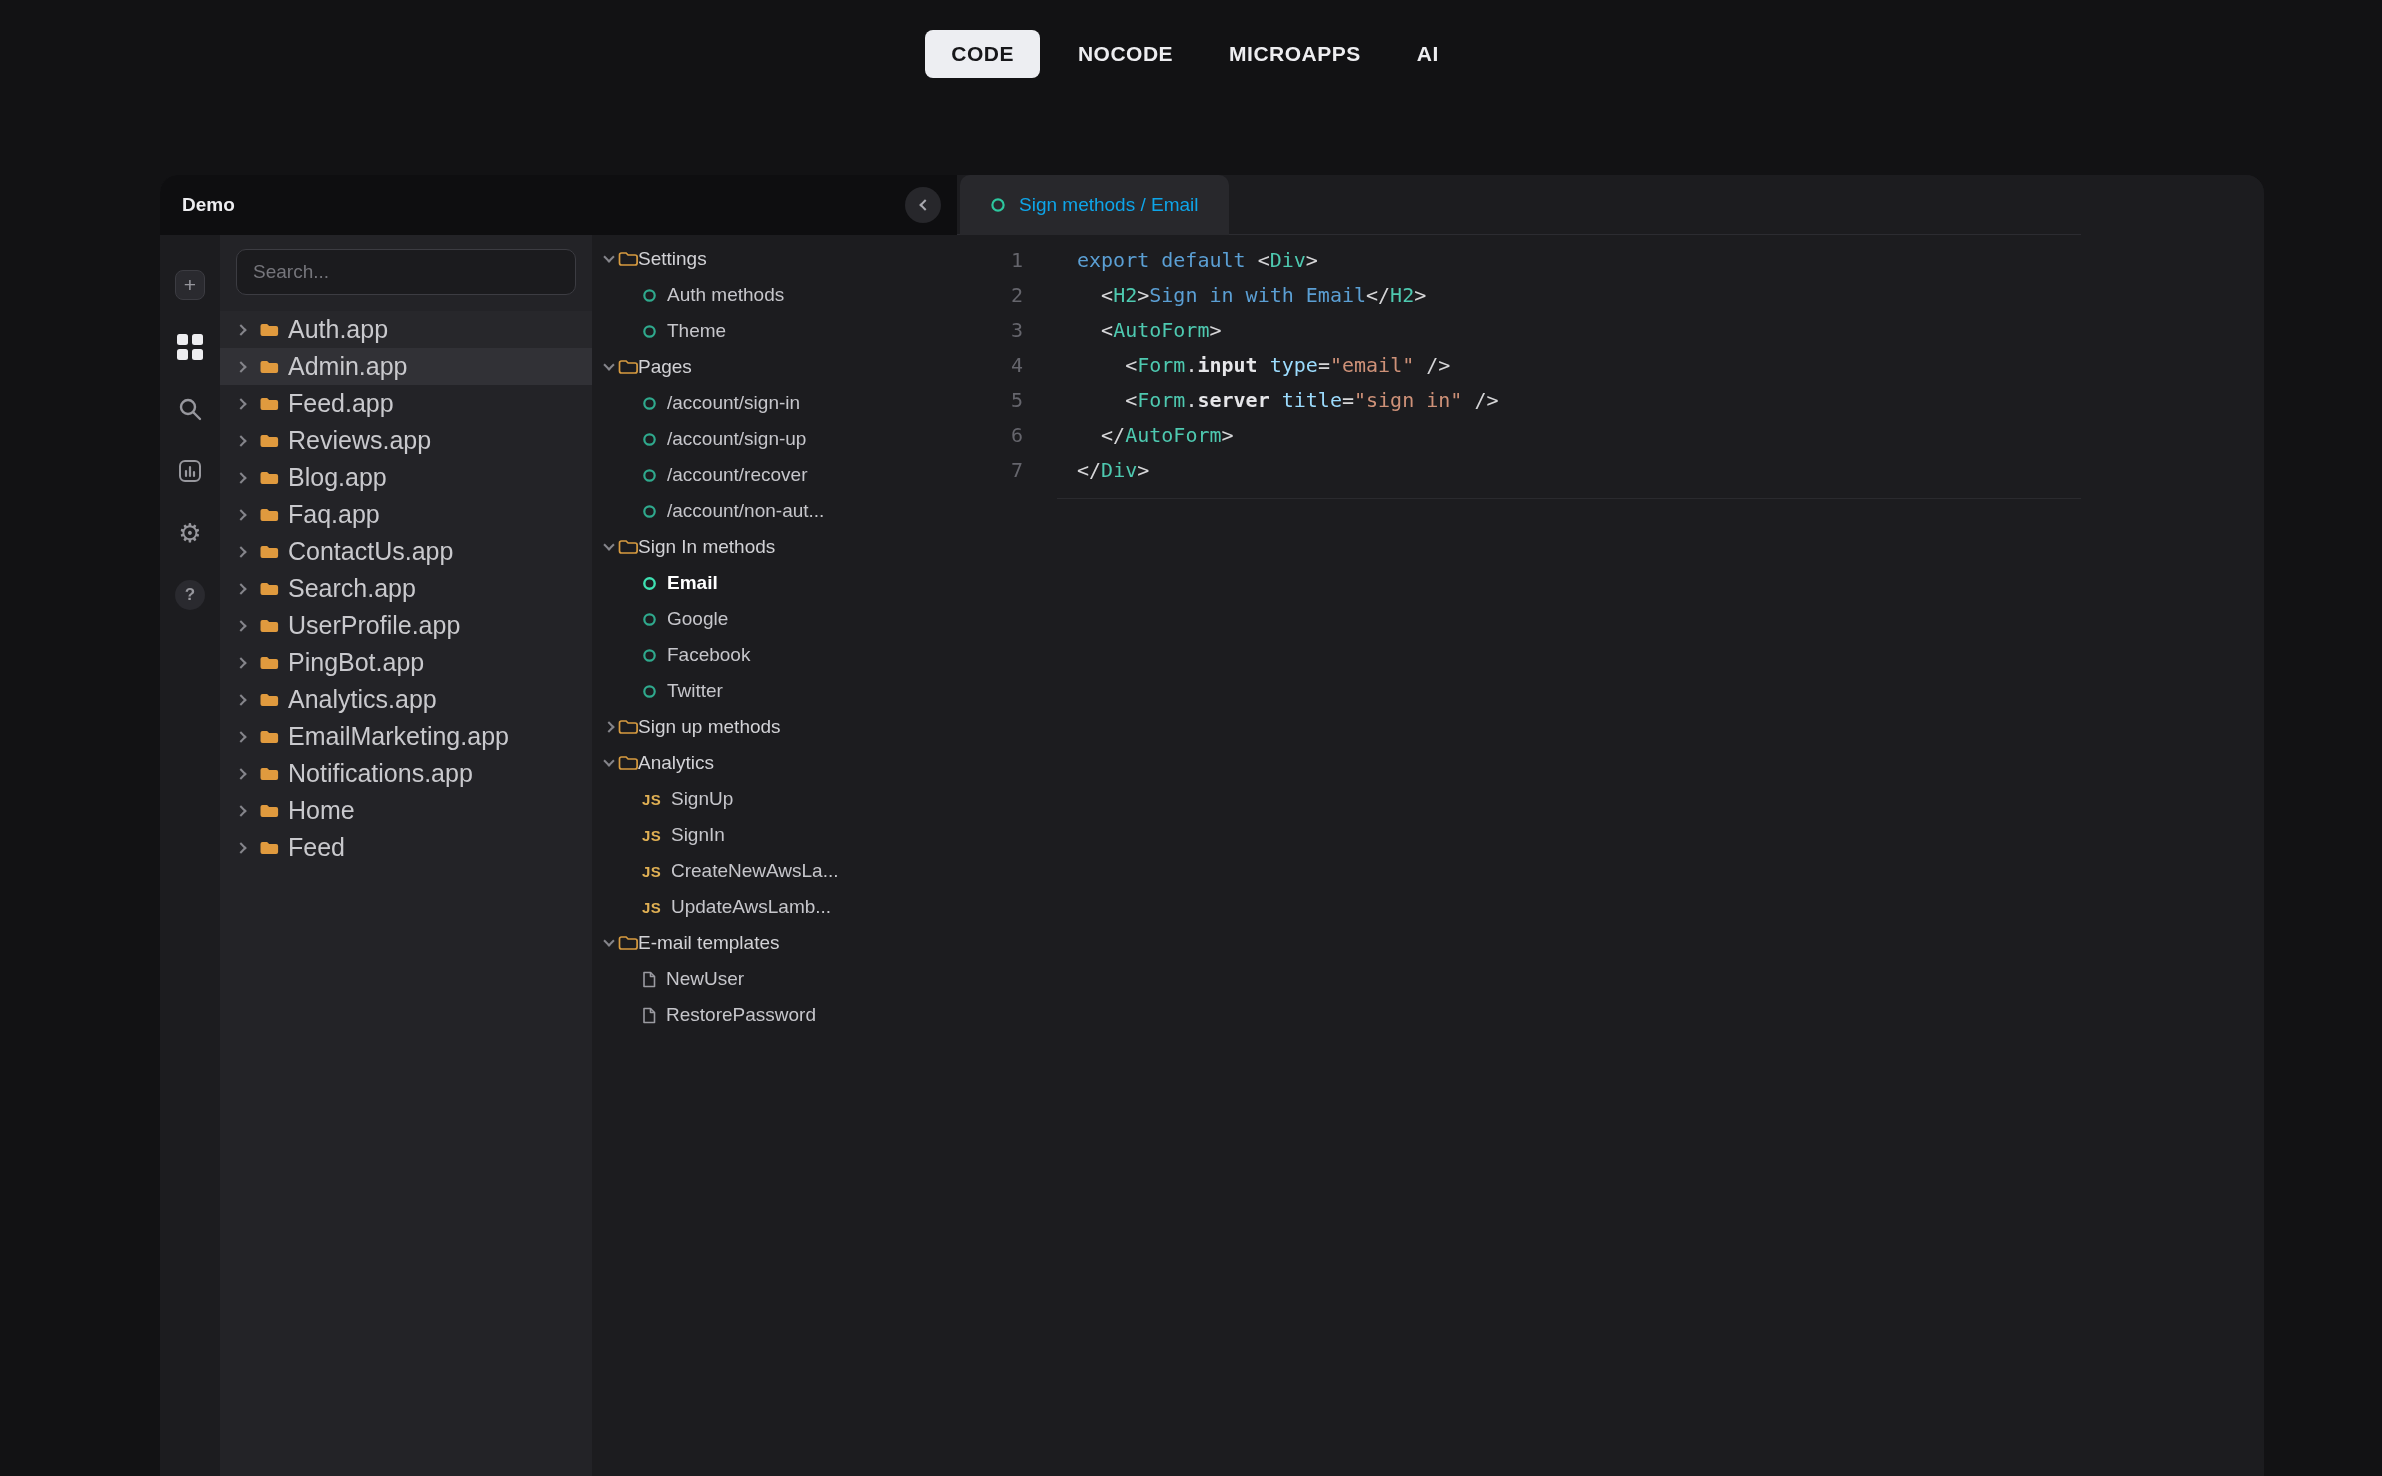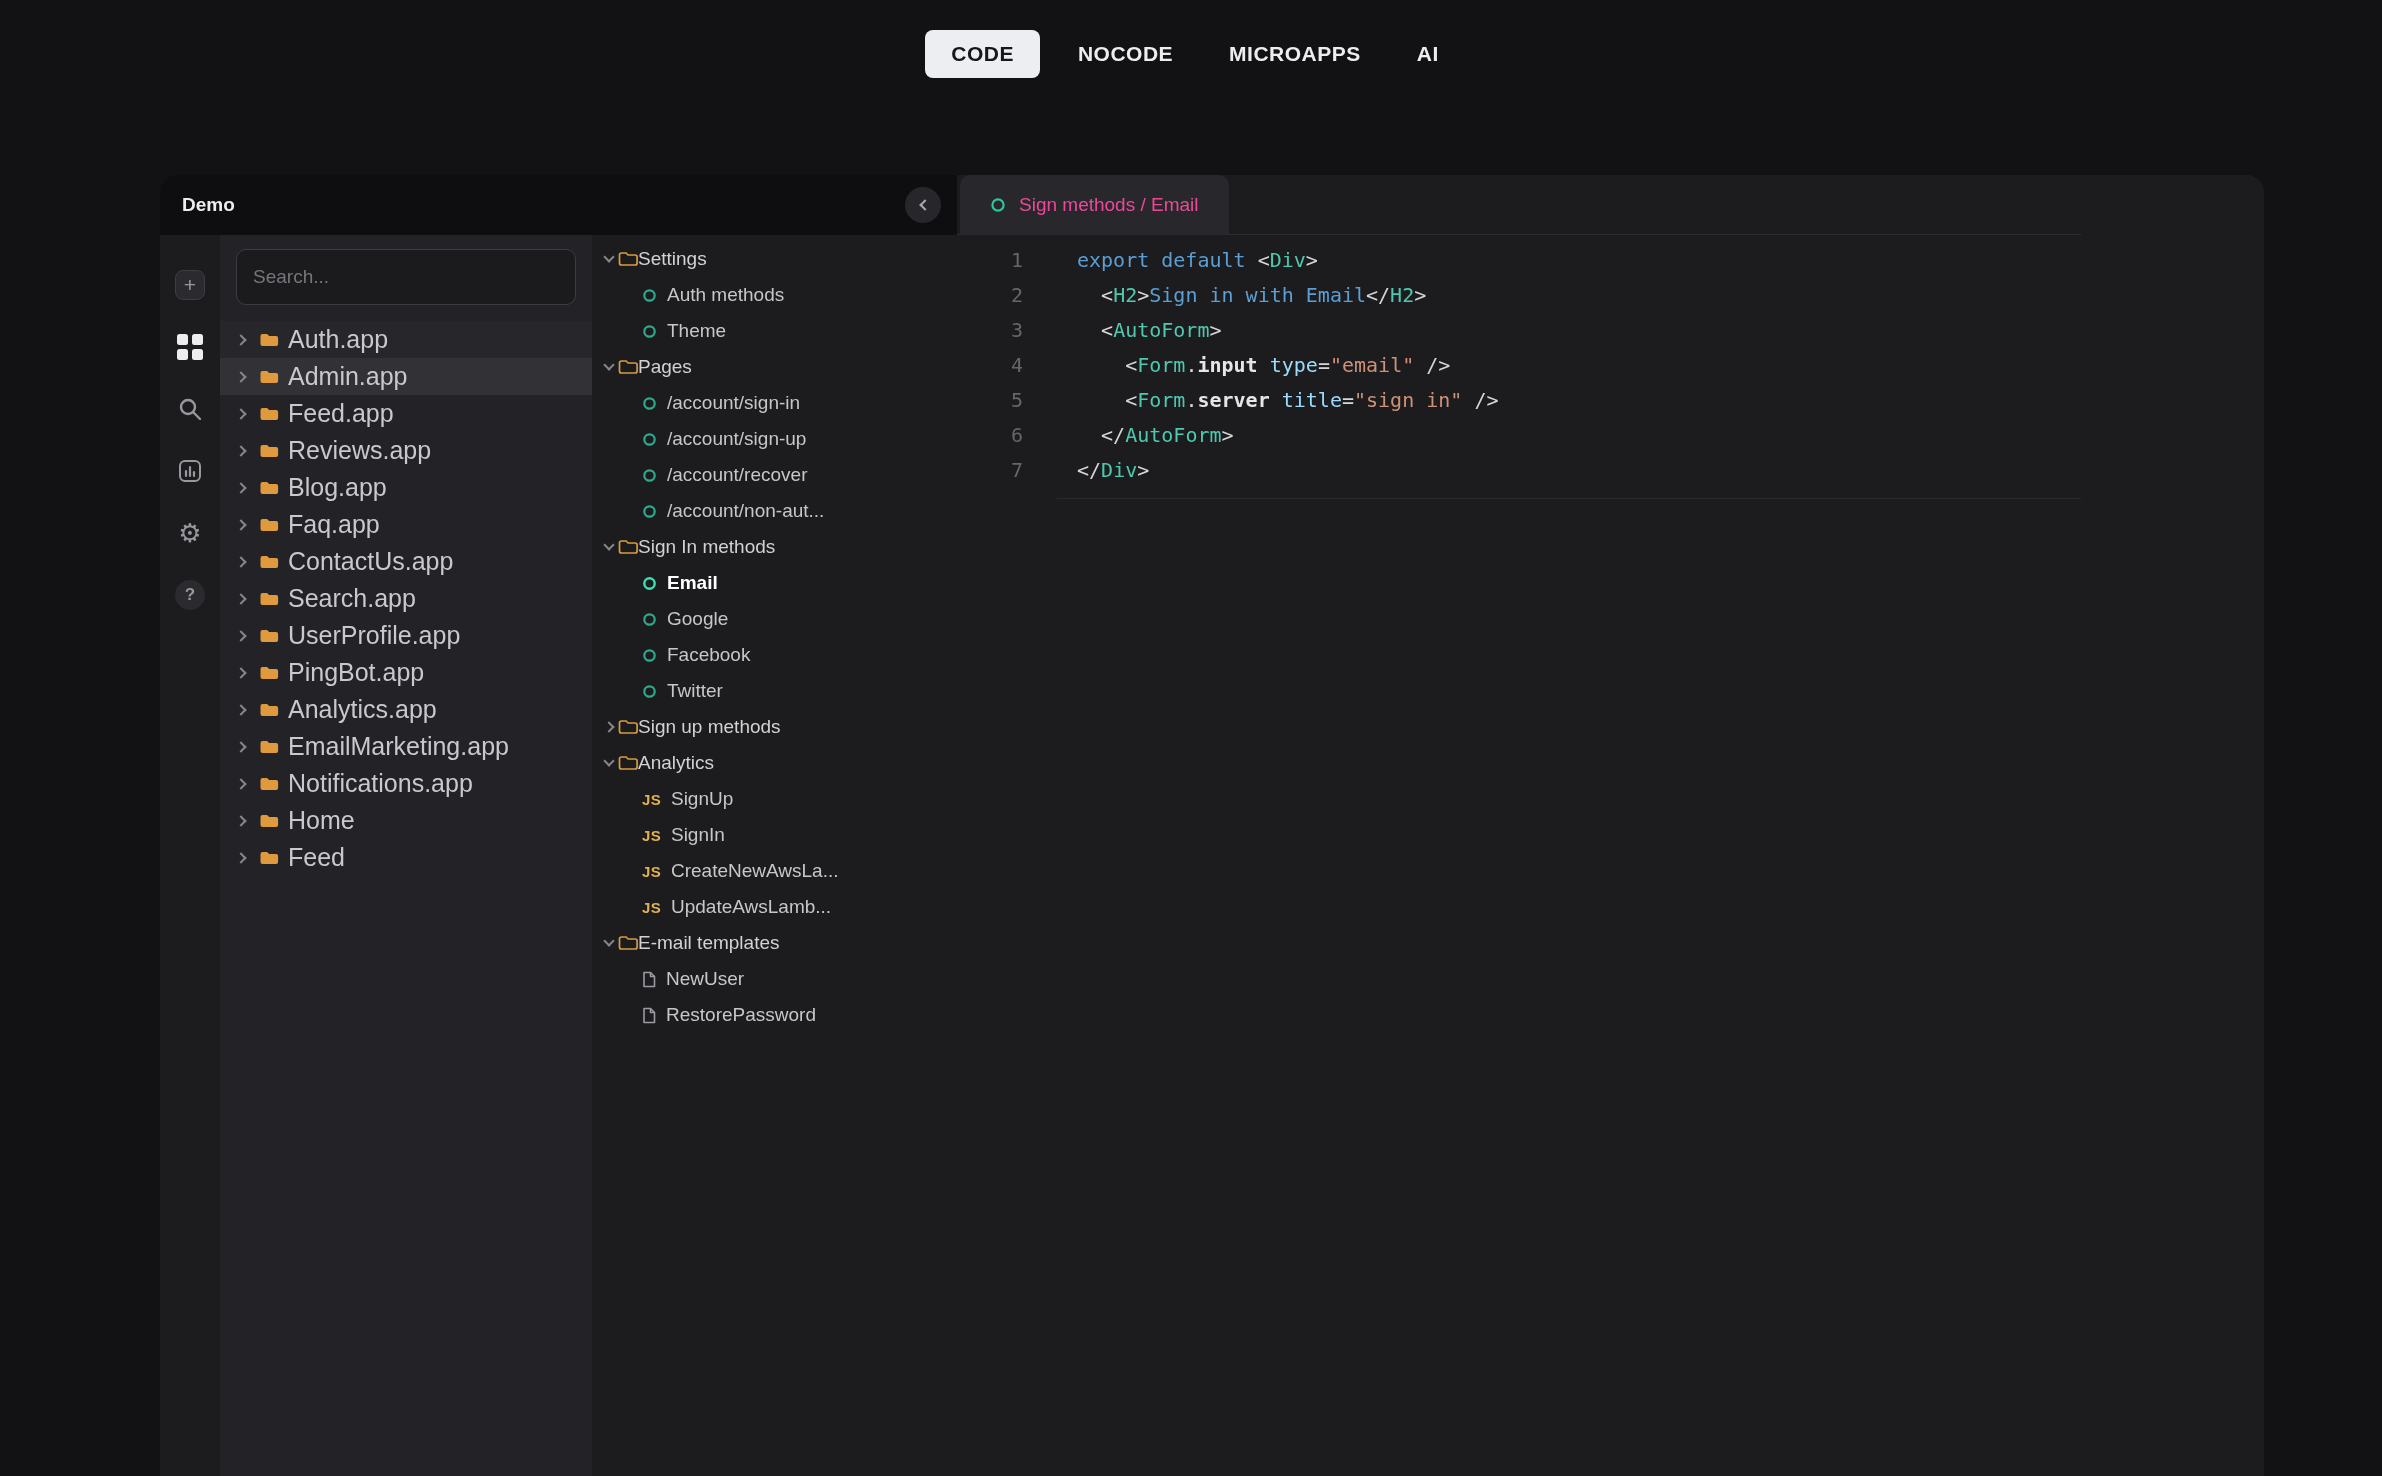--- a/index.html
+++ b/index.html
@@ -55,42 +55,42 @@
 
   
   .ed-hdr{
     grid-column:4; grid-row:1; position:relative;
     display:flex; align-items:stretch; padding-left:3px; background:#1c1c1f;
   }
   .ed-hdr::after{ content:''; position:absolute; left:0; bottom:0; width:86%; height:1px; background:#2c2c31; }
   .ed-tab{
     position:relative; z-index:1; background:#28282c; border-radius:10px 10px 0 0;
     display:flex; align-items:center; gap:13px; padding:0 30px;
-    font-size:19px; color:#ec4899; font-weight:500; cursor:pointer;
+    font-size:19px; color:#0ea5e9; font-weight:500; cursor:pointer;
   }
 
   
   .rail{
     grid-column:1; grid-row:2; background:#1c1c1f;
     display:flex; flex-direction:column; align-items:center;
     padding-top:34px; gap:30px; color:#97979d;
   }
   .rail-icon{ width:32px; height:32px; display:flex; align-items:center; justify-content:center; cursor:pointer; }
   .rail-icon.active{ color:#ededf0; }
   .sq-btn{ width:30px; height:30px; border-radius:8px; background:#2a2a2f; border:1px solid #3c3c42;
     display:flex; align-items:center; justify-content:center; font-size:21px; color:#97979d; }
   .sq-btn.round{ border-radius:50%; border:none; font-size:17px; font-weight:700; }
   .grid4{ display:grid; grid-template-columns:11px 11px; grid-template-rows:11px 11px; gap:4px; }
   .grid4 i{ background:currentColor; border-radius:2.5px; }
   .gear{ font-size:26px; line-height:1; }
 
   
   .explorer{ grid-column:2; grid-row:2; background:#232327; display:flex; flex-direction:column; overflow:hidden; }
   .search{
-    margin:14px 16px 8px 16px; height:56px; border-radius:10px;
+    margin:14px 16px 8px 16px; height:46px; border-radius:10px;
     background:#1b1b1e; border:1px solid #3c3c42; outline:none;
     color:#d0d0d4; font-size:19px; padding:0 16px; font-family:"Liberation Sans",sans-serif;
   }
   .search::placeholder{ color:#75757b; }
   .t1{ margin-top:8px; }
   .t1-row{ height:37px; display:flex; align-items:center; padding-left:12px; gap:9px; cursor:pointer; }
   .t1-row.hover{ background:#27272b; }
   .t1-row.selected{ background:#313136; }
   .t1-label{ font-size:25px; color:#c9c9cd; }
   .ic{ display:flex; align-items:center; justify-content:center; flex:none; }

